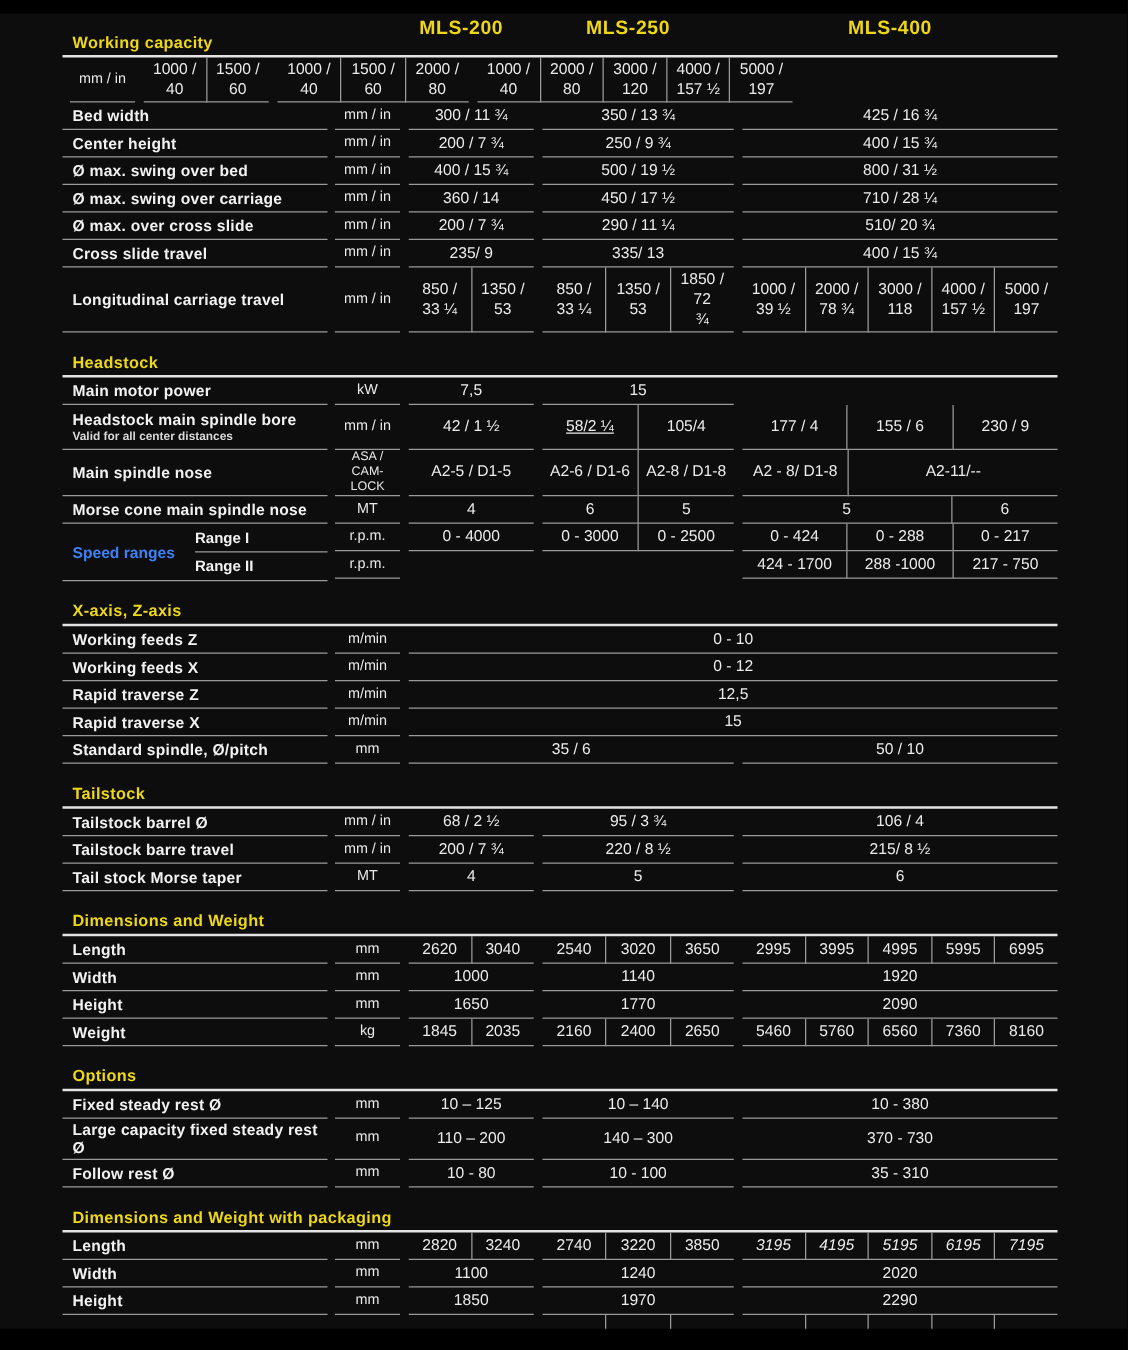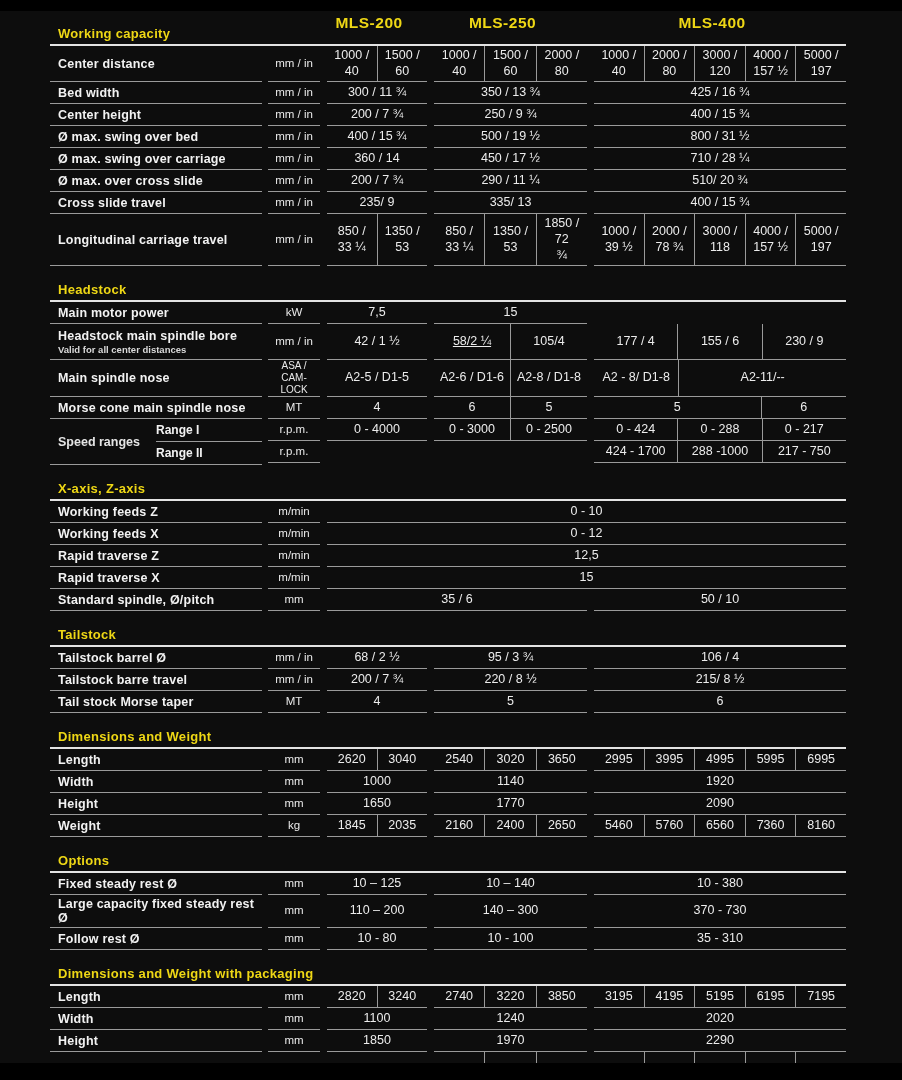--- a/index.html
+++ b/index.html
@@ -33,21 +33,21 @@
   .grp{display:flex;margin-right:7px;box-sizing:border-box;}
   .grp:last-child{margin-right:0;}
   .cell{border-bottom:1px solid var(--line);display:flex;align-items:center;justify-content:center;
         text-align:center;font-size:12.5px;color:var(--txt);white-space:pre-line;line-height:1.25;
         padding:2px 1px;box-sizing:border-box;}
   .cell + .cell{border-left:1px solid var(--line);}
   .cell.empty{border-bottom:none;}
 
   .sr-lbl{width:212px;border-bottom:1px solid var(--line);display:flex;box-sizing:border-box;}
   .sr-name{flex:1;display:flex;align-items:center;padding-left:8px;font-weight:700;
-           font-size:12.5px;color:#e5e5e5;}
+           font-size:12.5px;color:#3b82f6;}
   .sr-subs{width:106px;display:flex;flex-direction:column;}
   .sr-sub{flex:1;display:flex;align-items:center;font-weight:700;font-size:12px;
           color:#f2f2f2;min-height:22px;}
   .sr-sub.line{border-bottom:1px solid var(--line);}
   .sr-right{display:flex;flex-direction:column;}
   .subrow{display:flex;min-height:22px;}
 </style>
 </head>
 <body>
 
@@ -59,23 +59,20 @@
           <div class="title-row with-models">
             <div class="sec-title">Working capacity</div>
             <div class="models">
               <div class="model" style="width: 100px; margin-left: 0px;">MLS-200</div>
               <div class="model" style="width: 153px; margin-left: 7px;">MLS-250</div>
               <div class="model" style="width: 252px; margin-left: 7px;">MLS-400</div>
             </div>
           </div>
           <div class="title-underline"></div>
           <div class="row tall">
-            <div class="lbl">
-              <div class="lbl-main">Center distance</div>
-            </div>
             <div class="unit">mm / in</div>
             <div class="grp" style="width: 100px;">
               <div class="cell" style="flex: 1 1 0px;">1000 /
 40</div>
               <div class="cell" style="flex: 1 1 0px;">1500 /
 60</div>
             </div>
             <div class="grp" style="width: 153px;">
               <div class="cell" style="flex: 1 1 0px;">1000 /
 40</div>
@@ -579,21 +576,21 @@
             <div class="unit">mm</div>
             <div class="grp" style="width: 100px;">
               <div class="cell" style="flex: 1 1 0px;">2820</div>
               <div class="cell" style="flex: 1 1 0px;">3240</div>
             </div>
             <div class="grp" style="width: 153px;">
               <div class="cell" style="flex: 1 1 0px;">2740</div>
               <div class="cell" style="flex: 1 1 0px;">3220</div>
               <div class="cell" style="flex: 1 1 0px;">3850</div>
             </div>
-            <div class="grp" style="width: 252px;">
+            <div class="grp" style="width: 252px; font-style: italic;">
               <div class="cell" style="flex: 1 1 0px;">3195</div>
               <div class="cell" style="flex: 1 1 0px;">4195</div>
               <div class="cell" style="flex: 1 1 0px;">5195</div>
               <div class="cell" style="flex: 1 1 0px;">6195</div>
               <div class="cell" style="flex: 1 1 0px;">7195</div>
             </div>
           </div>
           <div class="row">
             <div class="lbl">
               <div class="lbl-main">Width</div>

